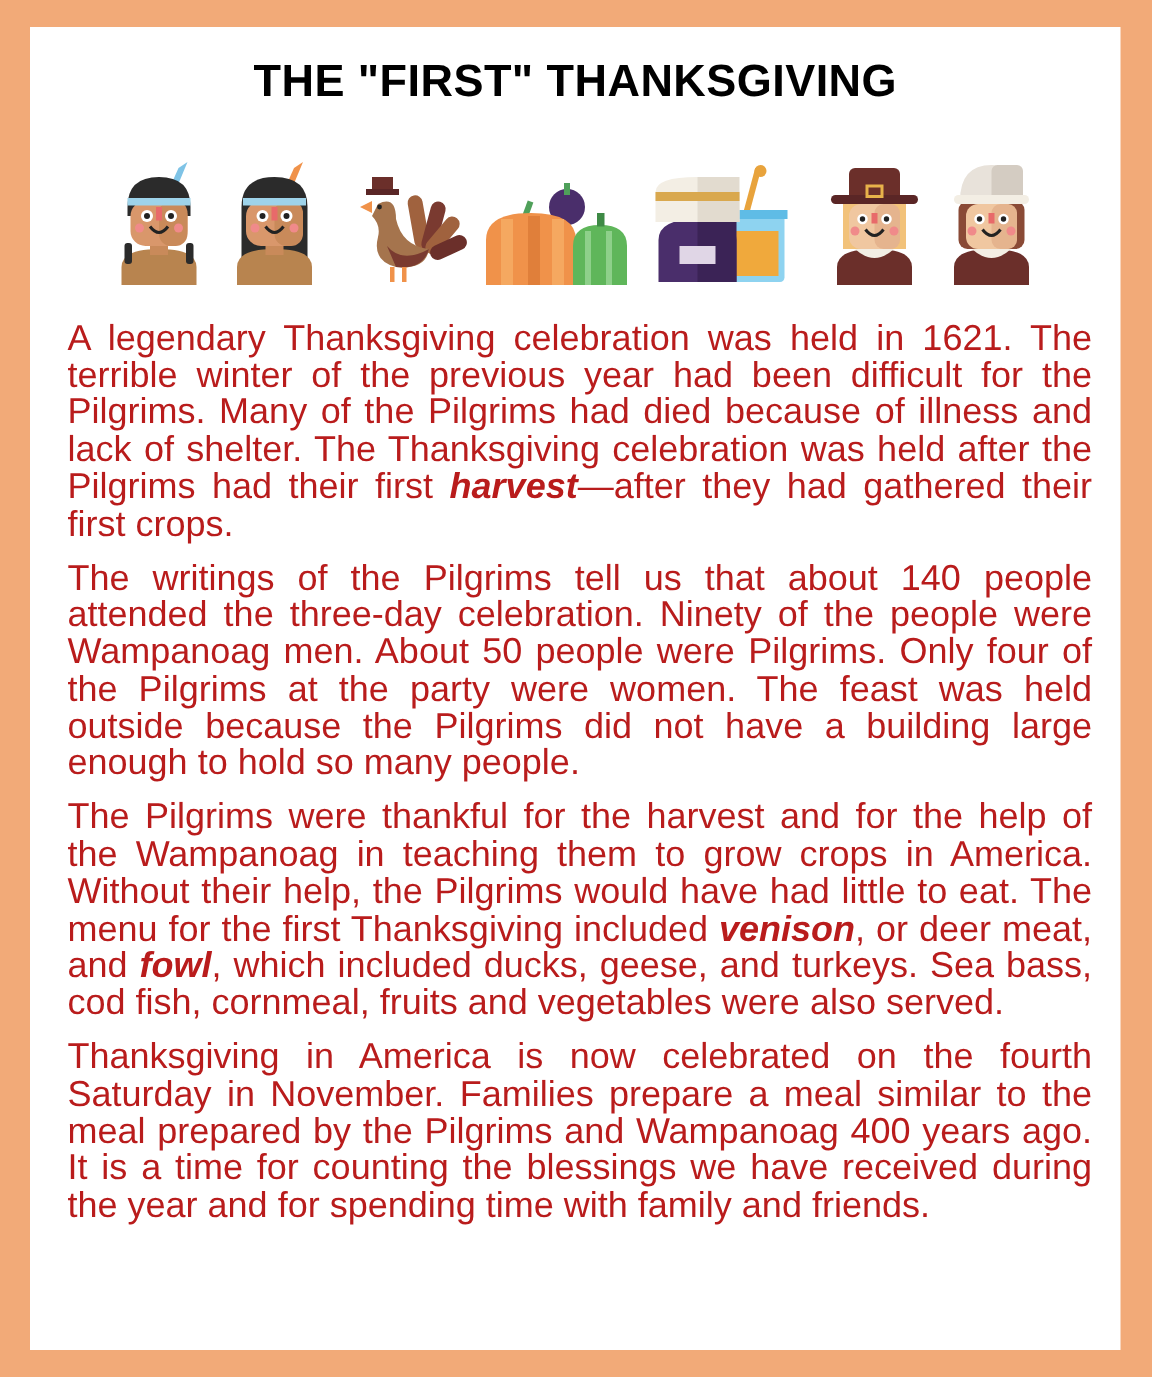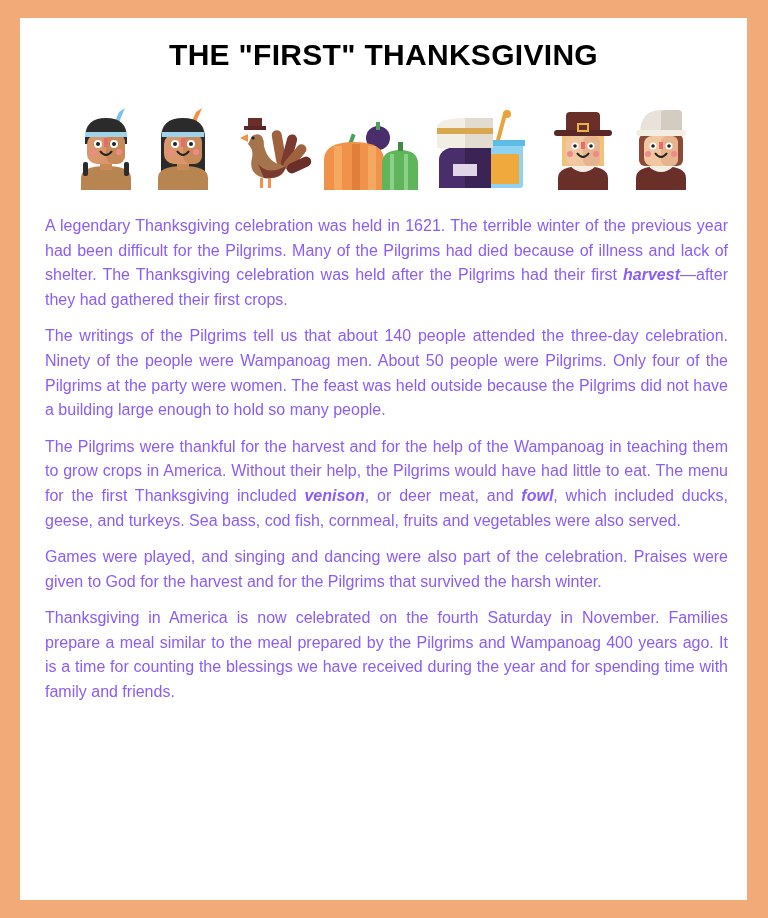--- a/index.html
+++ b/index.html
@@ -3,21 +3,21 @@
 <meta charset="utf-8">
 <style>
   html, body { margin:0; padding:0; }
   body { width:768px; height:918px; background:#F2AA78; position:relative; overflow:hidden; }
   .page { position:absolute; left:20px; top:18px; width:727px; height:882px; background:#fff; }
   .title { position:absolute; left:0; top:20px; width:727px; text-align:center;
     font-family:"Liberation Sans", sans-serif; font-weight:bold; font-size:30px; color:#000; letter-spacing:0.3px; }
   .icons { position:absolute; top:90px; left:0; width:727px; height:85px; }
   .icon { position:absolute; top:0; }
   .text { position:absolute; left:25px; width:683px; top:196px;
-    font-family:"Liberation Sans", sans-serif; font-size:16px; line-height:24.7px; color:#8b5cf6; }
+    font-family:"Liberation Sans", sans-serif; font-size:24px; line-height:24.7px; color:#b91c1c; }
   .para { margin:0 0 11.5px 0; text-align:justify; }
   .para b { font-style:italic; }
 </style>
 </head>
 <body>
 
 <div class="page">
   <div class="title">THE "FIRST" THANKSGIVING</div>
 
   <div class="icons">
@@ -139,16 +139,15 @@
       <circle cx="18" cy="46" r="3" fill="#F08A8A"></circle>
         <circle cx="44" cy="46" r="3" fill="#F08A8A"></circle>
       <path d="M25,45 Q31,53 37,45" stroke="#222" stroke-width="2" fill="none"></path>
     </svg>
   </div>
 
   <div class="text">
     <p class="para"><span>A legendary Thanksgiving celebration was held in 1621. The  terrible winter of the previous year had been difficult for the Pilgrims. Many of the Pilgrims had died because of illness and lack of shelter. The Thanksgiving celebration was held after the Pilgrims had their first </span><b>harvest</b><span>—after they had gathered their first crops.</span></p>
     <p class="para"><span>The writings of the Pilgrims tell us that about 140 people attended the three-day celebration. Ninety of the people were Wampanoag men. About 50 people were Pilgrims. Only four of the Pilgrims at the party were women. The feast was held outside because the Pilgrims did not have a building large enough to hold so many people.</span></p>
     <p class="para"><span>The Pilgrims were thankful for the harvest and for the help of the Wampanoag in teaching them to grow crops in America. Without their help, the Pilgrims would have had little to eat. The menu for the first Thanksgiving included </span><b>venison</b><span>, or deer meat, and </span><b>fowl</b><span>, which included ducks, geese, and turkeys. Sea bass, cod fish, cornmeal, fruits and vegetables were also served.</span></p>
-    <p class="para"><span>Games were played, and singing and dancing were also part of the celebration. Praises were given to God for the harvest and for the Pilgrims that survived the harsh winter.</span></p>
     <p class="para"><span>Thanksgiving in America is now celebrated on the fourth Saturday in November. Families prepare a meal similar to the meal prepared by the Pilgrims and Wampanoag 400 years ago. It is a time for counting the blessings we have received during the year and for spending time with family and friends.</span></p>
   </div>
 </div>
 
 </body></html>

